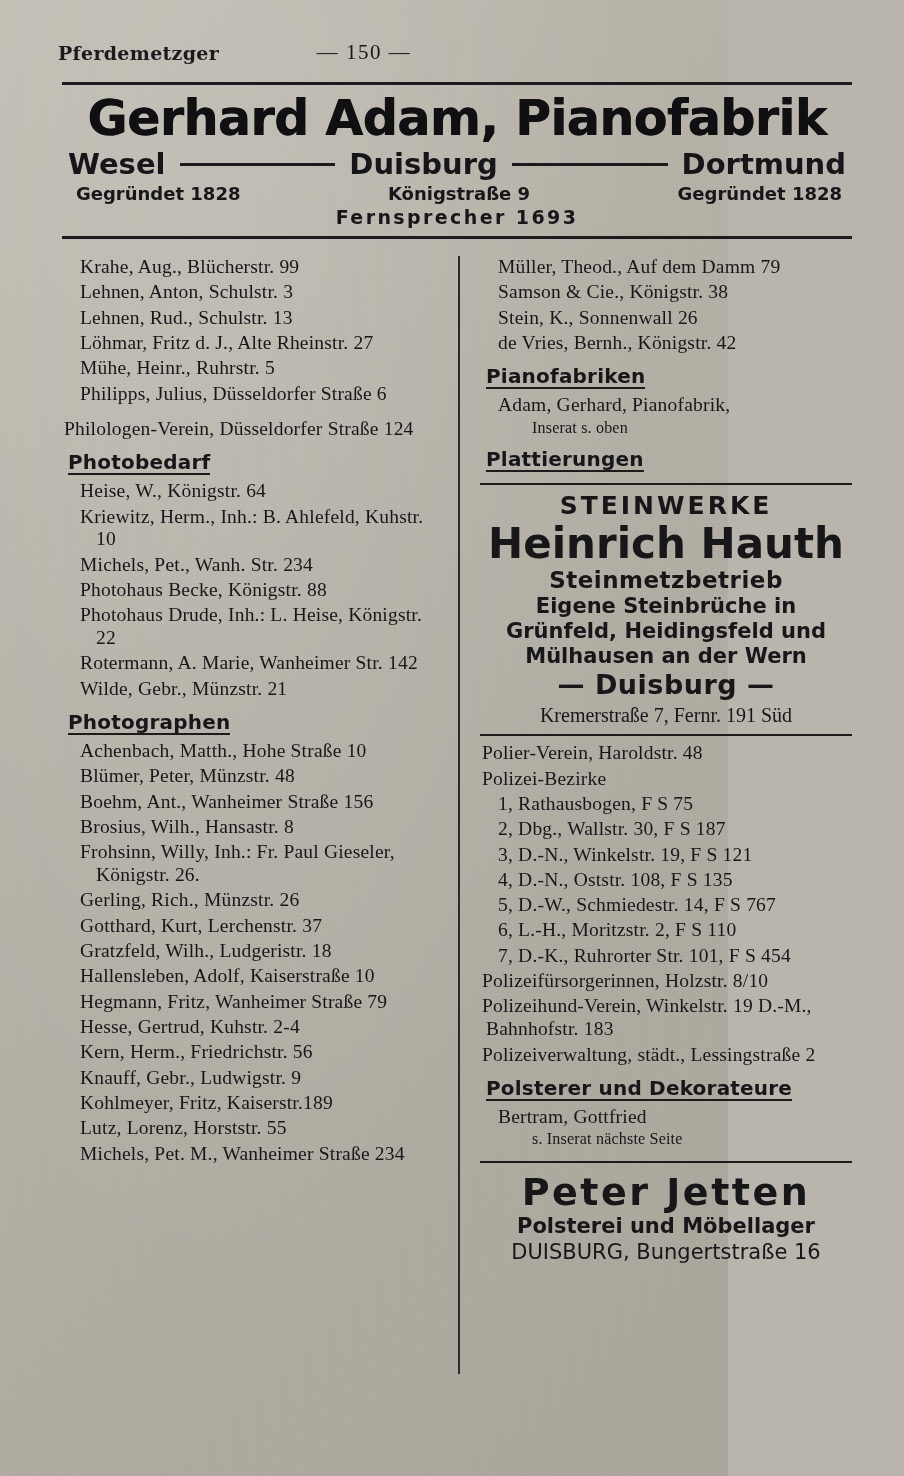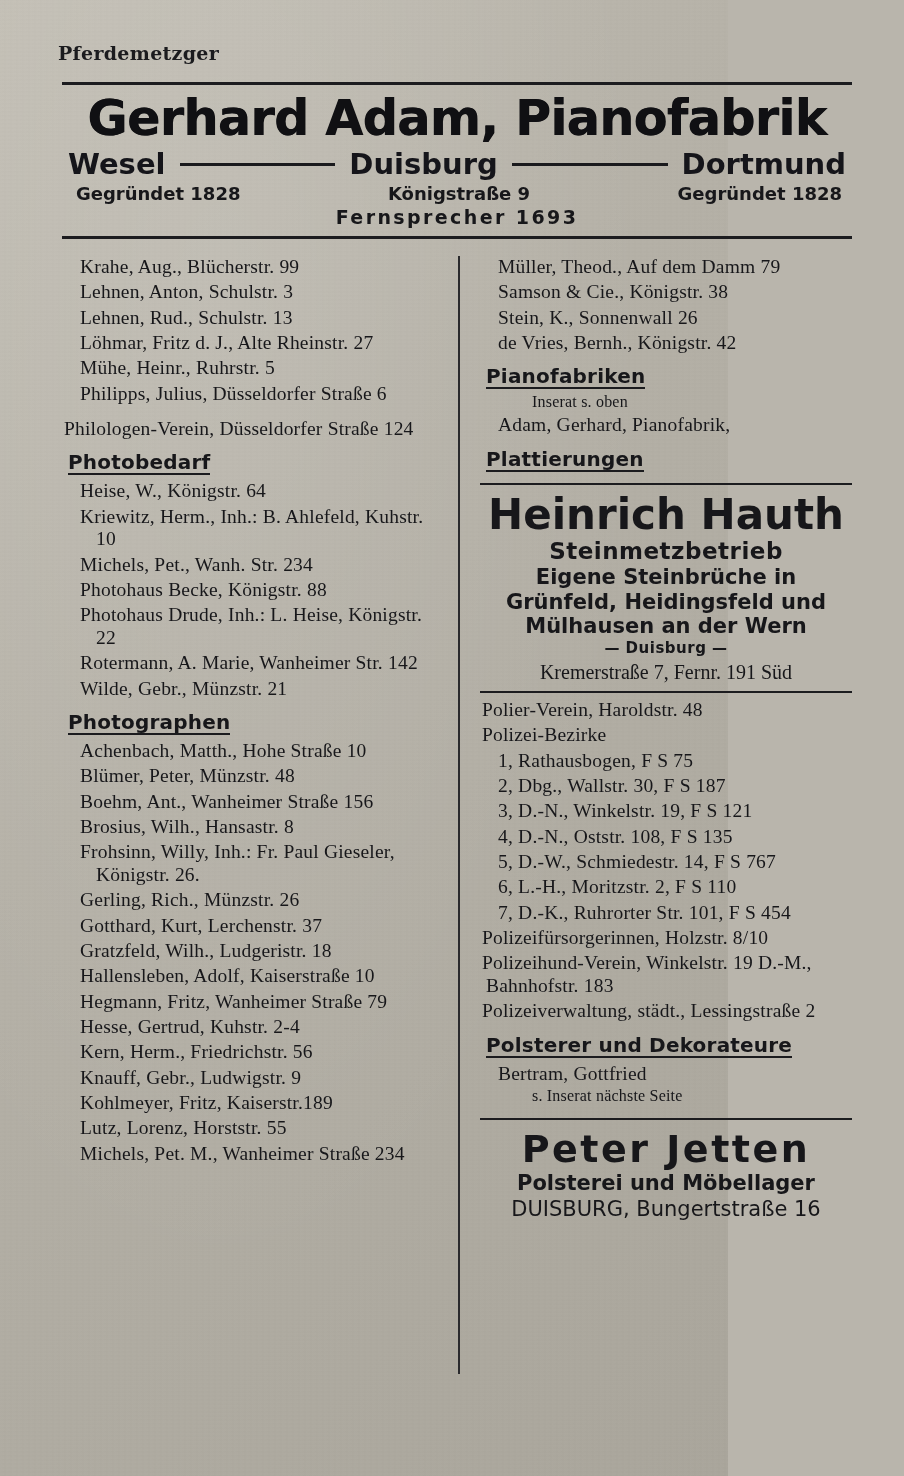--- a/index.html
+++ b/index.html
@@ -196,21 +196,21 @@
     font-size: 23px;
     letter-spacing: .5px;
   }
   .hauth .l4 {
     font-weight: 700;
     font-size: 21px;
     line-height: 1.18;
   }
   .hauth .l5 {
     font-weight: 700;
-    font-size: 15px;
+    font-size: 27px;
     letter-spacing: .5px;
     margin-top: 1px;
   }
   .hauth .l6 {
     font-family: "Liberation Serif", serif;
     font-size: 20px;
     margin-top: 3px;
   }
 
   
@@ -239,20 +239,21 @@
     font-family: "DejaVu Sans", sans-serif;
   }
 </style>
 </head>
 <body>
 
 <div class="page">
   <div class="grain"></div>
 
   <div class="running-head">Pferdemetzger</div>
+  <div class="folio">— 150 —</div>
 
   <div class="top-ad">
     <div class="ad-title">Gerhard Adam, Pianofabrik</div>
     <div class="ad-cities">
       <span>Wesel</span>
       <span class="dash"></span>
       <span>Duisburg</span>
       <span class="dash"></span>
       <span>Dortmund</span>
     </div>
@@ -313,28 +314,29 @@
 
     <div class="col col-right">
       <div class="entry">Müller, Theod., Auf dem Damm 79</div>
       <div class="entry">Samson &amp; Cie., Königstr. 38</div>
       <div class="entry">Stein, K., Sonnenwall 26</div>
       <div class="entry">de Vries, Bernh., Königstr. 42</div>
 
       <div class="section-head-wrap">
         <div class="section-head">Pianofabriken</div>
       </div>
+      <div class="entry">Adam, Gerhard, Pianofabrik,</div>
       <div class="entry small-note">Inserat s. oben</div>
-      <div class="entry">Adam, Gerhard, Pianofabrik,</div>
 
       <div class="section-head-wrap">
         <div class="section-head">Plattierungen</div>
       </div>
 
       <div class="hauth">
+        <div class="l1">STEINWERKE</div>
         <div class="l2">Heinrich Hauth</div>
         <div class="l3">Steinmetzbetrieb</div>
         <div class="l4">Eigene Steinbrüche in</div>
         <div class="l4">Grünfeld, Heidingsfeld und</div>
         <div class="l4">Mülhausen an der Wern</div>
         <div class="l5">— Duisburg —</div>
         <div class="l6">Kremerstraße 7, Fernr. 191 Süd</div>
       </div>
 
       <div class="entry flush">Polier-Verein, Haroldstr. 48</div>

